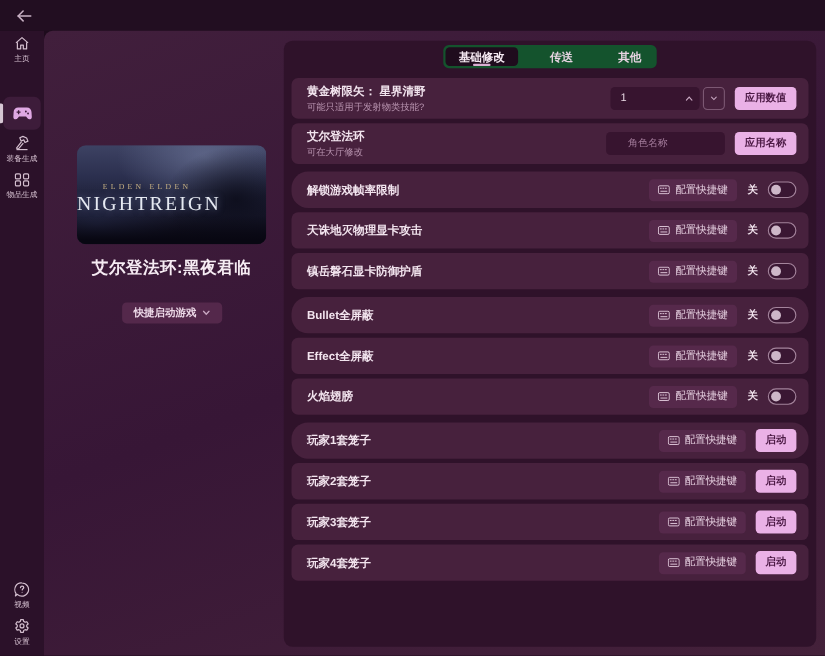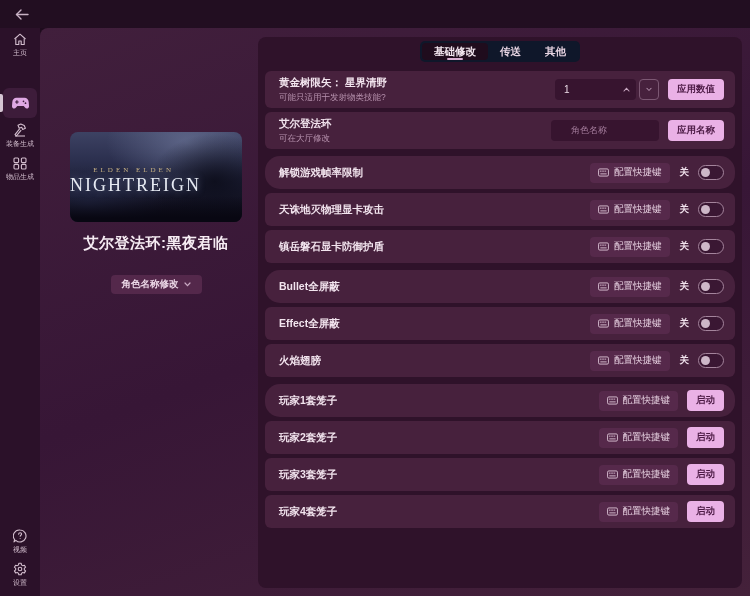--- a/index.html
+++ b/index.html
@@ -36,22 +36,22 @@
     font-family:"Liberation Serif",serif;text-shadow:0 0 7px rgba(150,170,220,.55);}
   .game-title{margin-top:12px;font-size:15px;font-weight:bold;color:#f6ecf3;letter-spacing:.5px;}
   .game-desc{margin-top:7px;font-size:9px;line-height:10.5px;color:#c7abc1;text-align:justify;}
   .launch-btn{display:inline-flex;align-items:center;gap:5px;margin-top:22px;height:19px;
     padding:0 11px;background:#54284b;border:none;border-radius:4px;color:#edd9e8;
     font-size:9.5px;font-weight:bold;cursor:pointer;font-family:inherit;}
   
   .panel{position:absolute;left:218px;top:9px;width:484px;height:551px;background:#2f122a;
     border-radius:8px;}
   .tabbar{display:flex;justify-content:center;margin-top:4px;}
-  .tabstrip{display:flex;align-items:center;background:#0f172a;border-radius:5px;
-    padding:2px;gap:0;}
+  .tabstrip{display:flex;align-items:center;background:#14532d;border-radius:5px;
+    padding:2px;gap:17px;}
   .tab{height:17px;display:flex;align-items:center;padding:0 12px;font-size:10.5px;
     font-weight:bold;color:#e6d3e1;border-radius:4px;cursor:pointer;position:relative;}
   .tab.sel{background:#1f0c1d;color:#f4e8f1;}
   .tab.sel:after{content:"";position:absolute;left:50%;margin-left:-8px;bottom:0;width:16px;
     height:2px;border-radius:1px;background:#d9aed1;}
   .rows{display:flex;flex-direction:column;gap:4px;margin:9px 7px 0 7px;}
   .row{background:#47213d;border-radius:6px;min-height:33px;display:flex;align-items:center;
     justify-content:space-between;padding:0 11px 0 14px;}
   .row.tall{min-height:37px;}
   .row.mt3{margin-top:3px;border-radius:15px;}
@@ -144,21 +144,21 @@
 
   <div class="left-col">
     <div class="cover">
       <div class="cover-logo">
         <div class="logo-top">ELDEN ELDEN</div>
         <div class="logo-main">NIGHTREIGN</div>
       </div>
     </div>
     <div class="game-title">艾尔登法环:黑夜君临</div>
     <button class="launch-btn">
-      <span>角色名称修改</span>
+      <span>快捷启动游戏</span>
       <svg class="chev" width="7" height="5" viewBox="0 0 7 5" fill="none" stroke="currentColor" stroke-width="1.2" stroke-linecap="round">
           <path d="m1 1 2.5 2.7L6 1"></path>
         </svg>
     </button>
   </div>
 
   <div class="panel">
     <div class="tabbar">
       <div class="tabstrip">
         <div class="tab sel">基础修改</div>

